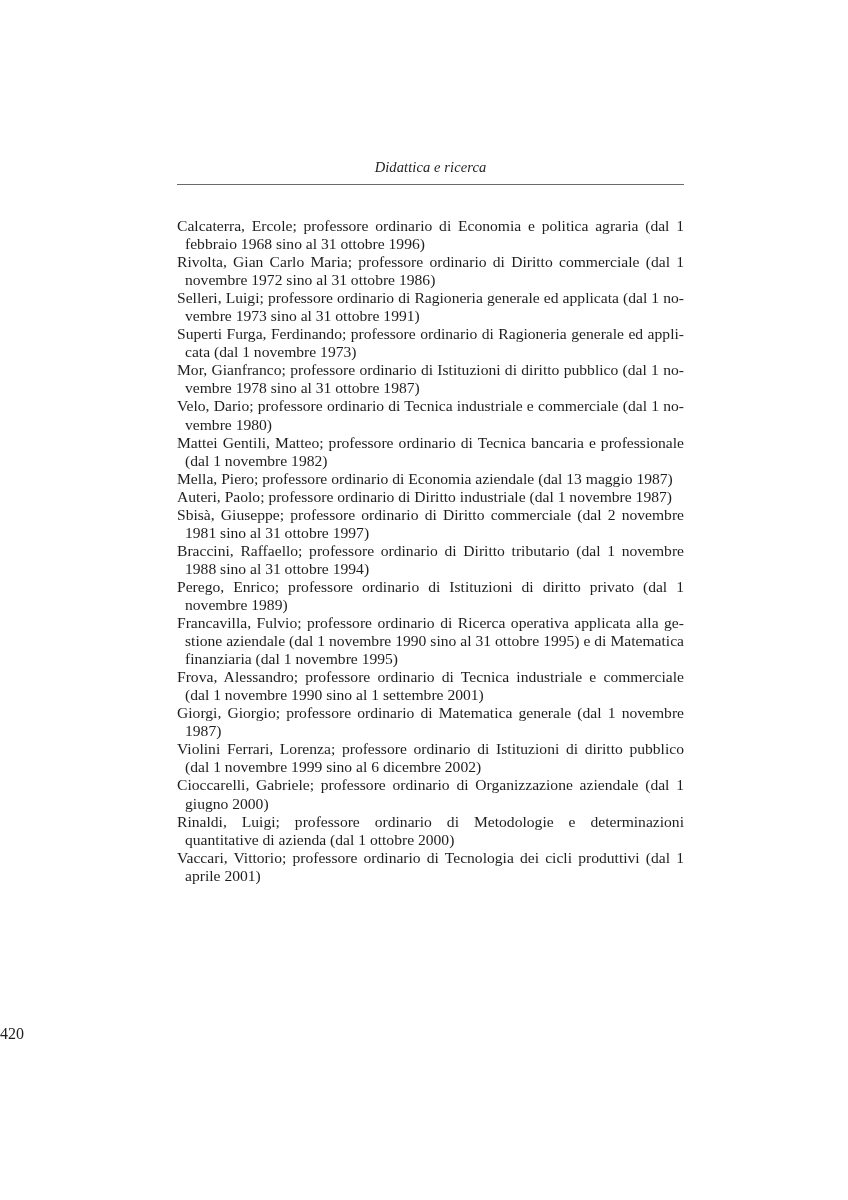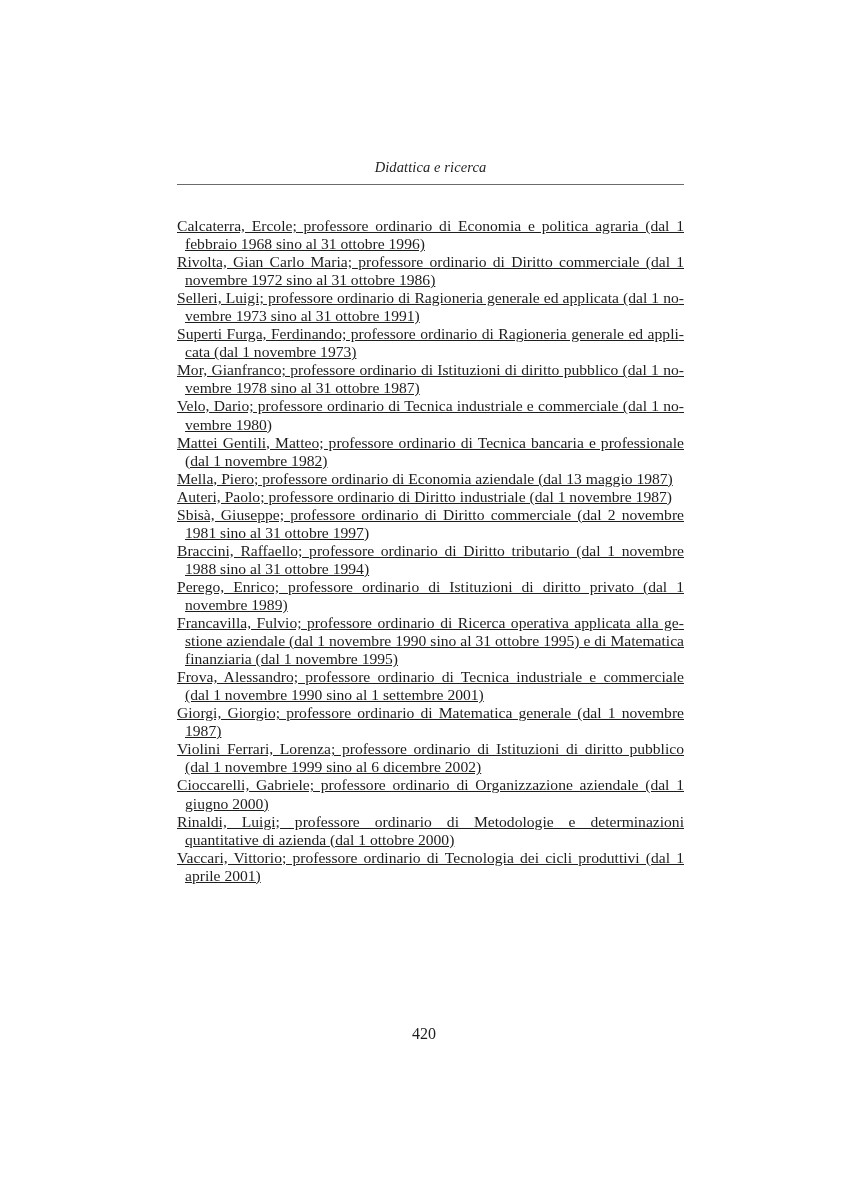--- a/index.html
+++ b/index.html
@@ -17,25 +17,24 @@
     border-top: 1px solid #6a6a6a;
   }
   .entries {
     position: absolute; left: 177px; top: 214px; width: 507px;
     font-size: 15.6px; line-height: 18.05px;
   }
   .entry {
     padding-left: 8px; text-indent: -8px;
     text-align: justify; text-align-last: left;
     margin: 0;
-    text-decoration: underline;
   }
   .folio {
     position: absolute; left: 0; width: 848px; top: 1022px;
-    text-align: center; font-size: 16px;
+    font-size: 16px;
   }
 </style>
 </head>
 <body>
 
 <div class="page">
   <div class="running-head">Didattica e ricerca</div>
   <div class="head-rule"></div>
 
   <div class="entries">

